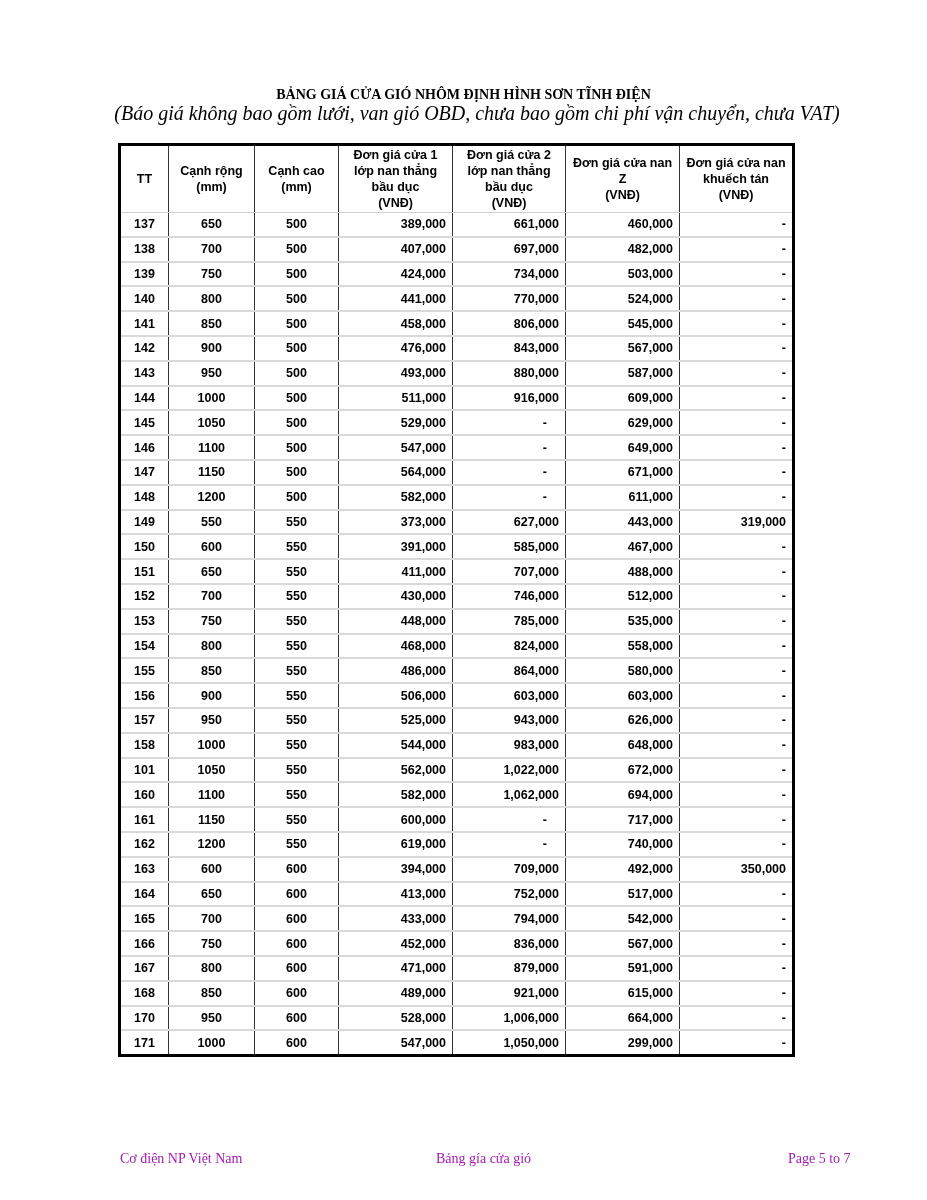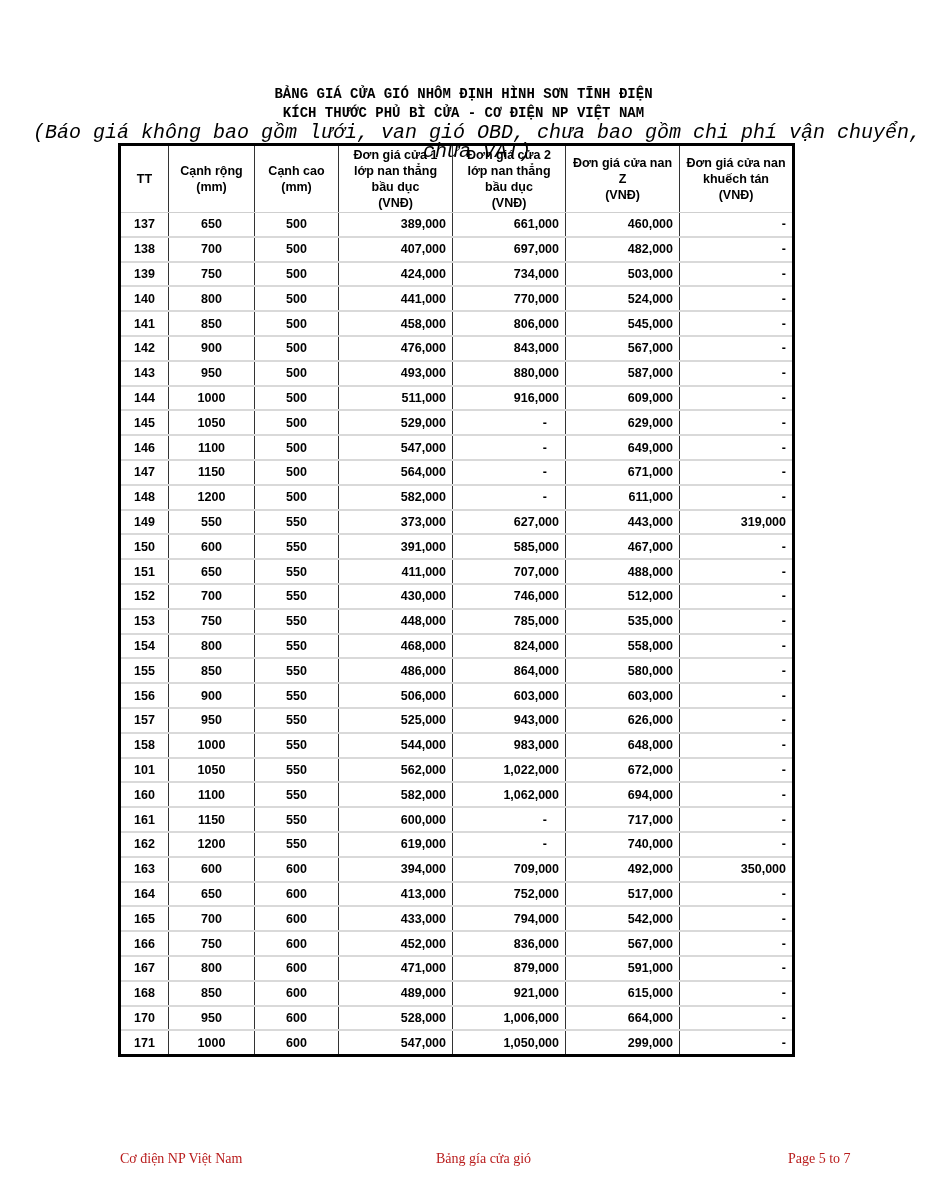--- a/index.html
+++ b/index.html
@@ -1,40 +1,39 @@
 <!DOCTYPE html>
 <html><head>
 <meta charset="utf-8">
 <style>
   html, body { margin: 0; padding: 0; background: #ffffff; }
   body { width: 927px; height: 1200px; position: relative; overflow: hidden; }
   .title-block { position: absolute; top: 85px; left: 0; width: 927px; text-align: center;
-    font-family: Liberation Mono, monospace; color: #000; }
+    font-family: Liberation Serif, serif; color: #000; }
   .t1, .t2 { font-weight: bold; font-size: 14px; line-height: 19px; }
   .t3 { font-style: italic; font-size: 20px; line-height: 19px; margin-left: 27px; }
   table.price { position: absolute; top: 143px; left: 118px; width: 674px;
     border-collapse: collapse; font-family: "Liberation Sans", sans-serif; font-size: 12.5px;
     font-weight: bold; color: #000; border: 3px solid #000; table-layout: fixed; }
   table.price th { border-left: 1.5px solid #333; border-right: 1.5px solid #333;
     border-bottom: 1px solid #cfcfcf; height: 66px; text-align: center; vertical-align: middle;
     font-size: 12.5px; line-height: 16px; padding: 0 2px; font-weight: bold; }
   table.price td { border-left: 1.5px solid #333; border-right: 1.5px solid #333;
     border-bottom: 2px solid #d9d9d9; height: 22.8px; padding: 0 6px; vertical-align: middle; }
   td.c { text-align: center; }
   td.r { text-align: right; }
   td.dashr { text-align: right; padding-right: 18px; }
   .footer { position: absolute; top: 1151px; font-family: "Liberation Serif", serif;
-    font-size: 14px; color: #b91c1c; }
+    font-size: 14px; color: #a21caf; }
 </style>
 </head>
 <body>
 
 <div class="title-block">
   <div class="t1">BẢNG GIÁ CỬA GIÓ NHÔM ĐỊNH HÌNH SƠN TĨNH ĐIỆN</div>
-  <div class="t2">KÍCH THƯỚC PHỦ BÌ CỬA - CƠ ĐIỆN NP VIỆT NAM</div>
   <div class="t3">(Báo giá không bao gồm lưới, van gió OBD, chưa bao gồm chi phí vận chuyển, chưa VAT)</div>
 </div>
 
 <table class="price">
   <colgroup>
     <col style="width:49px">
       <col style="width:86px">
       <col style="width:84px">
       <col style="width:114px">
     <col style="width:113px">

